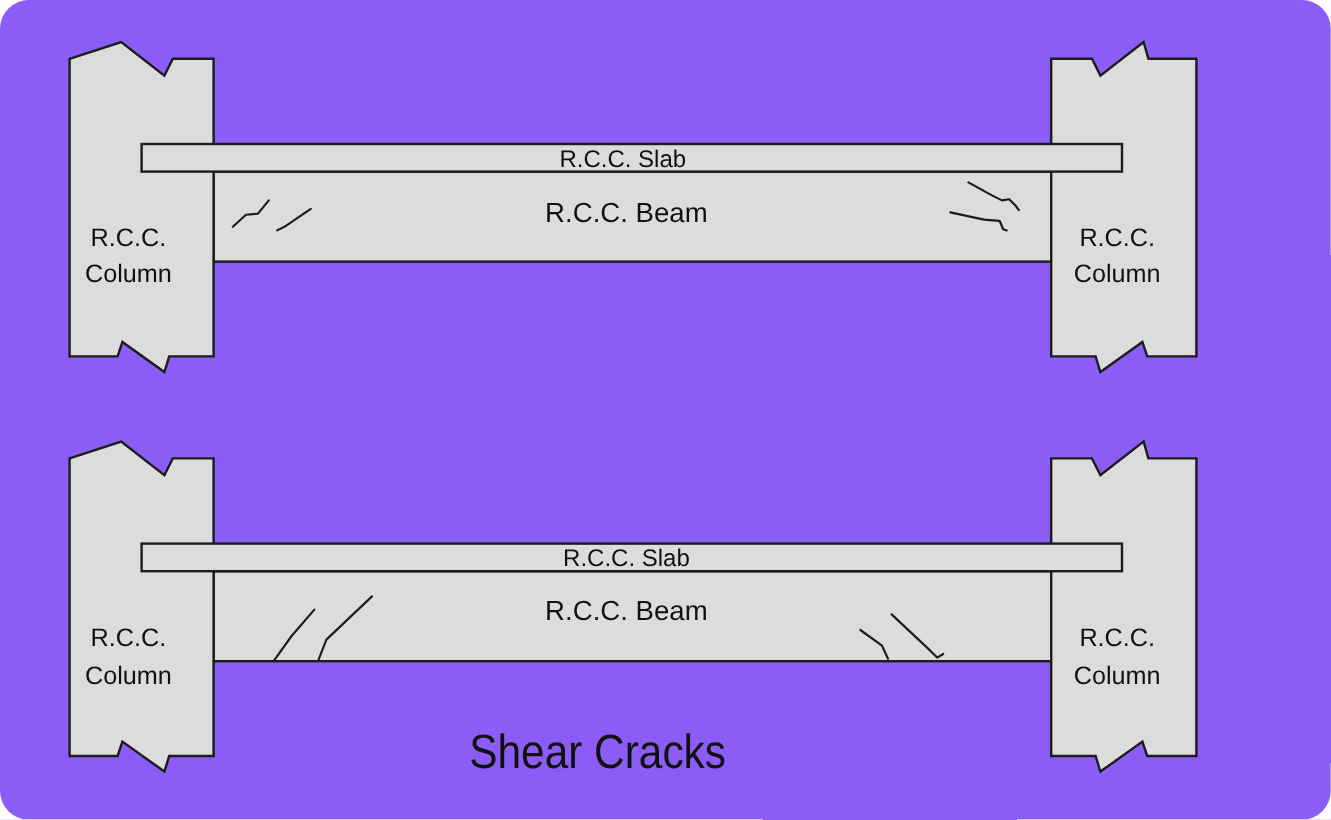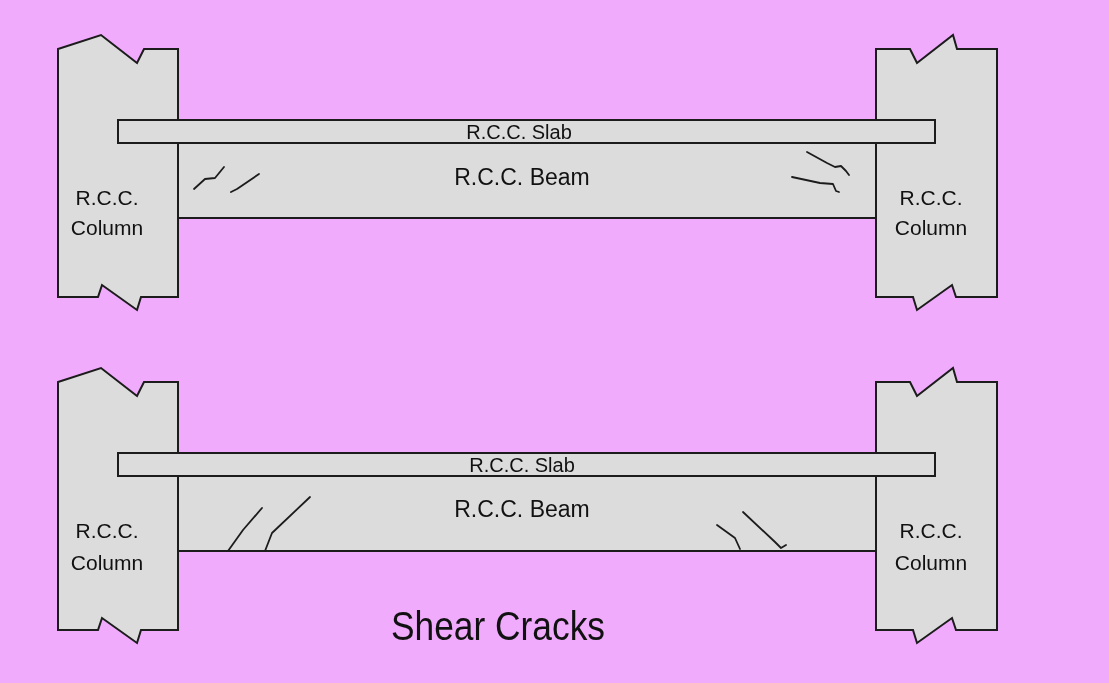--- a/index.html
+++ b/index.html
@@ -1,16 +1,16 @@
 <!DOCTYPE html>
 <html style="--concrete-fill: #dcdcdc; --outline: #1c1c1c; --background: #ffffff;"><head>
 <meta charset="utf-8">
 <style>
   html,body{margin:0;padding:0;background:#ffffff;}
-  .stage{width:1109px;height:683px;position:relative;background:#f0abfc;overflow:hidden;}
+  .stage{width:1109px;height:683px;position:relative;background:#8b5cf6;overflow:hidden;border-radius:24px;}
   svg{display:block;}
   .concrete{
     fill:var(--concrete-fill,#dcdcdc);
     stroke:var(--outline,#1c1c1c);
     stroke-width:2;
     stroke-linejoin:miter;
   }
   .crack{
     fill:none;
     stroke:var(--outline,#1c1c1c);

